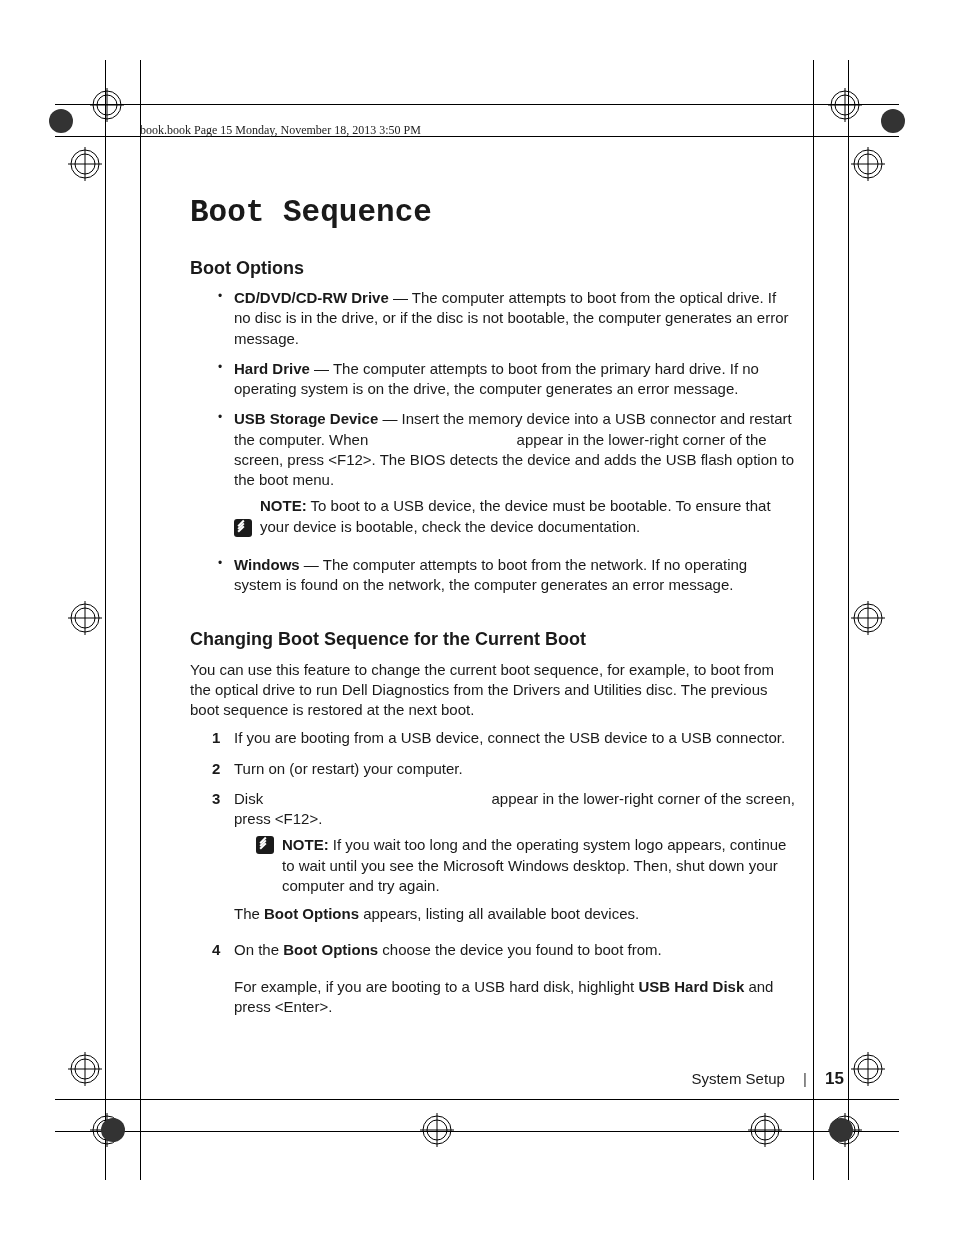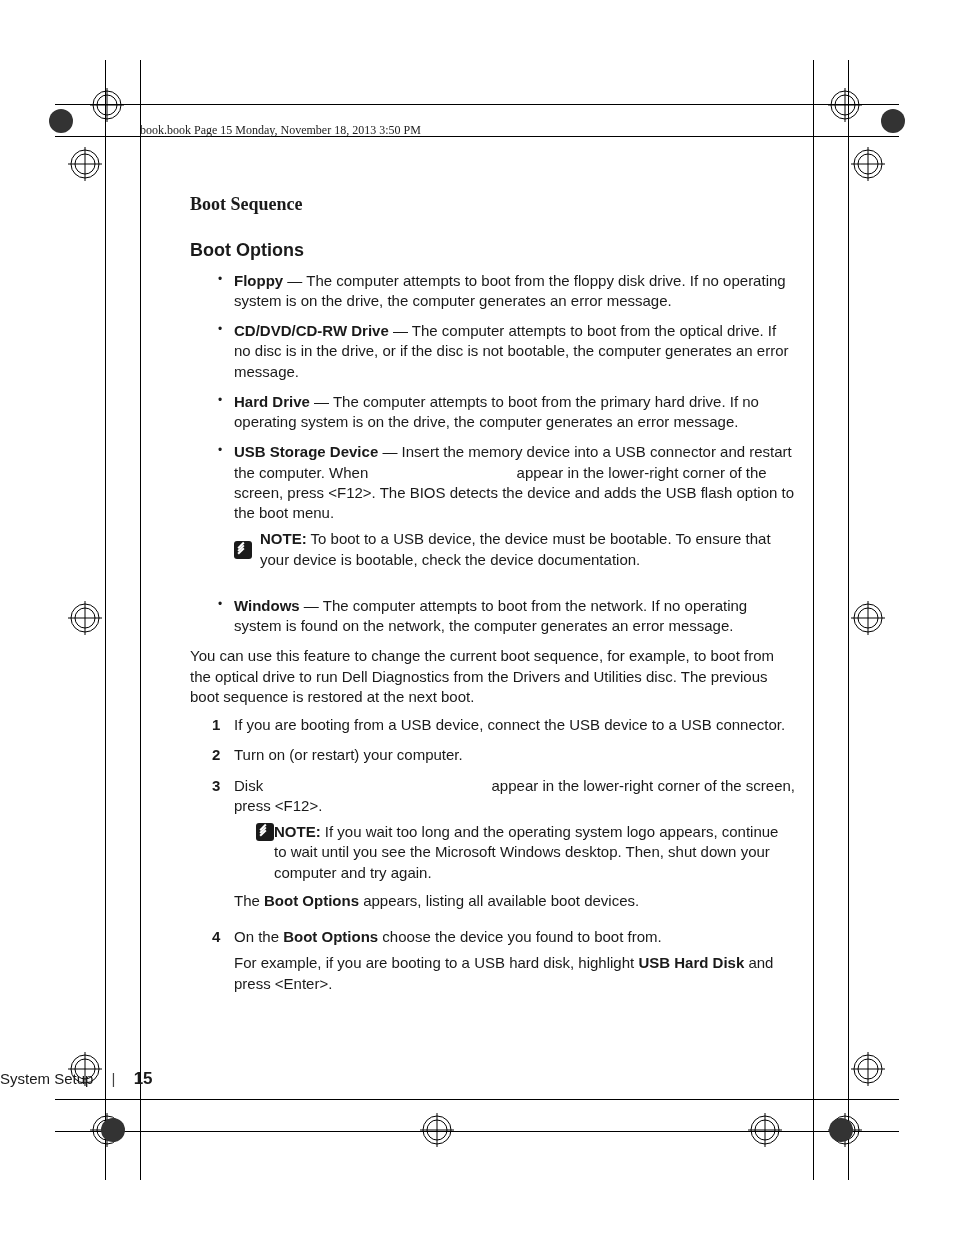--- a/index.html
+++ b/index.html
@@ -1,35 +1,35 @@
 <!DOCTYPE html>
 <html><head>
 <meta charset="utf-8">
 <style>
   html,body{margin:0;padding:0;background:#fff;color:#1a1a1a;font-family:"Segoe UI",Tahoma,Geneva,Verdana,sans-serif;font-size:15px;line-height:1.35}
   .page{position:relative;width:954px;height:1235px;margin:0 auto;box-sizing:border-box}
   .content{position:absolute;left:190px;top:192px;width:605px}
   .bookmark{position:absolute;left:140px;top:122px;font-family:"Times New Roman",serif;font-size:12px;color:#222}
-  h1{font-family:Liberation Serif, serif;font-weight:700;font-size:18px;margin:0 0 10px 0}
+  h1{font-family:Liberation Mono, monospace;font-weight:700;font-size:31px;margin:0 0 10px 0}
   h2{font-family:"Trebuchet MS","Segoe UI",sans-serif;font-weight:700;font-size:18px;margin:22px 0 8px 0}
   p{margin:0 0 6px 0}
   ul.opts{list-style:none;padding:0;margin:6px 0 0 28px}
   ul.opts>li{position:relative;padding:0 0 10px 16px}
   ul.opts>li::before{content:"•";position:absolute;left:0;top:0;font-size:12px}
   .b{font-weight:700}
   .i{}
   ol.steps{list-style:none;counter-reset:st;padding:0;margin:8px 0 0 22px}
   ol.steps>li{position:relative;padding:0 0 10px 22px;counter-increment:st}
   ol.steps>li::before{content:counter(st);position:absolute;left:0;top:0;font-weight:700;font-family:"Trebuchet MS",sans-serif}
-  .note{display:flex;align-items:center;gap:8px;margin:6px 0 16px 0}
-  .note-inner{display:flex;align-items:flex-start;gap:0;margin:6px 0 8px 22px}
+  .note{display:flex;align-items:flex-end;gap:8px;margin:6px 0 8px 0}
+  .note-inner{display:flex;align-items:flex-start;gap:8px;margin:6px 0 8px 22px}
   .note-icon{display:inline-block;width:18px;height:18px;background:#1a1a1a;border-radius:3px;position:relative;flex:none;margin-top:1px}
   .note-icon::after{content:"";position:absolute;left:3px;top:9px;width:8px;height:2px;background:#fff;transform:rotate(-45deg);box-shadow:2px -2px 0 #fff,4px -4px 0 #fff}
   .note-body{flex:1}
-  .footer{position:absolute;left:0;right:120px;top:1068px;text-align:left;font-size:15px}
+  .footer{position:absolute;left:0;right:110px;top:1068px;text-align:right;font-size:15px}
   .ft-sep{display:inline-block;margin:0 14px;color:#444}
   .ft-num{font-weight:700;font-size:17px}
   
   .mark{position:absolute}
   .mark svg{display:block}
   .ln{position:absolute;background:#000}
 </style>
 </head>
 <body>
 
@@ -164,49 +164,49 @@
       </svg>
     </div>
 
   <div class="bookmark">book.book  Page 15  Monday, November 18, 2013  3:50 PM</div>
 
   <div class="content">
     <h1>Boot Sequence</h1>
 
     <h2>Boot Options</h2>
     <ul class="opts">
-      <li><span class="b">Floppy</span><span> — The computer attempts to boot from the floppy disk drive. If no operating system is on the drive, the computer generates an error message.</span></li>
       <li><span class="b">CD/DVD/CD-RW Drive</span><span> — The computer attempts to boot from the optical drive. If no disc is in the drive, or if the disc is not bootable, the computer generates an error message.</span></li>
       <li><span class="b">Hard Drive</span><span> — The computer attempts to boot from the primary hard drive. If no operating system is on the drive, the computer generates an error message.</span></li>
       <li>
         <span class="b">USB Storage Device</span><span> — Insert the memory device into a USB connector and restart the computer. When </span><span style="display:inline-block;width:140px"></span><span> appear in the lower-right corner of the screen, press &lt;F12&gt;. The BIOS detects the device and adds the USB flash option to the boot menu.</span>
         <div class="note">
           <span class="note-icon"></span>
           <div class="note-body"><span class="b">NOTE:</span><span> To boot to a USB device, the device must be bootable. To ensure that your device is bootable, check the device documentation.</span></div>
         </div>
       </li>
       <li><span class="b">Windows</span><span> — The computer attempts to boot from the network. If no operating system is found on the network, the computer generates an error message.</span></li>
     </ul>
 
+    <h2>Changing Boot Sequence for the Current Boot</h2>
     <p><span>You can use this feature to change the current boot sequence, for example, to boot from the optical drive to run Dell Diagnostics from the </span><span class="i">Drivers and Utilities</span><span> disc. The previous boot sequence is restored at the next boot.</span></p>
 
     <ol class="steps">
       <li><span>If you are booting from a USB device, connect the USB device to a USB connector.</span></li>
       <li><span>Turn on (or restart) your computer.</span></li>
       <li>
         <span>Disk </span><span style="display:inline-block;width:220px"></span><span> appear in the lower-right corner of the screen, press &lt;F12&gt;.</span>
         <div class="note-inner">
           <span class="note-icon"></span>
           <div class="note-body"><span class="b">NOTE:</span><span> If you wait too long and the operating system logo appears, continue to wait until you see the Microsoft Windows desktop. Then, shut down your computer and try again.</span></div>
         </div>
         <p style="margin-top:4px"><span>The </span><span class="b">Boot Options</span><span> appears, listing all available boot devices.</span></p>
       </li>
       <li>
         <span>On the </span><span class="b">Boot Options</span><span> choose the device you found to boot from.</span>
-        <p style="margin-top:6px"><span>For example, if you are booting to a USB hard disk, highlight </span><span class="b">USB Hard Disk</span><span> and press &lt;Enter&gt;.</span></p>
+        <p style="margin-top:16px"><span>For example, if you are booting to a USB hard disk, highlight </span><span class="b">USB Hard Disk</span><span> and press &lt;Enter&gt;.</span></p>
       </li>
     </ol>
   </div>
 
   <div class="footer">
     <span>System Setup</span>
     <span class="ft-sep">|</span>
     <span class="ft-num">15</span>
   </div>
 

